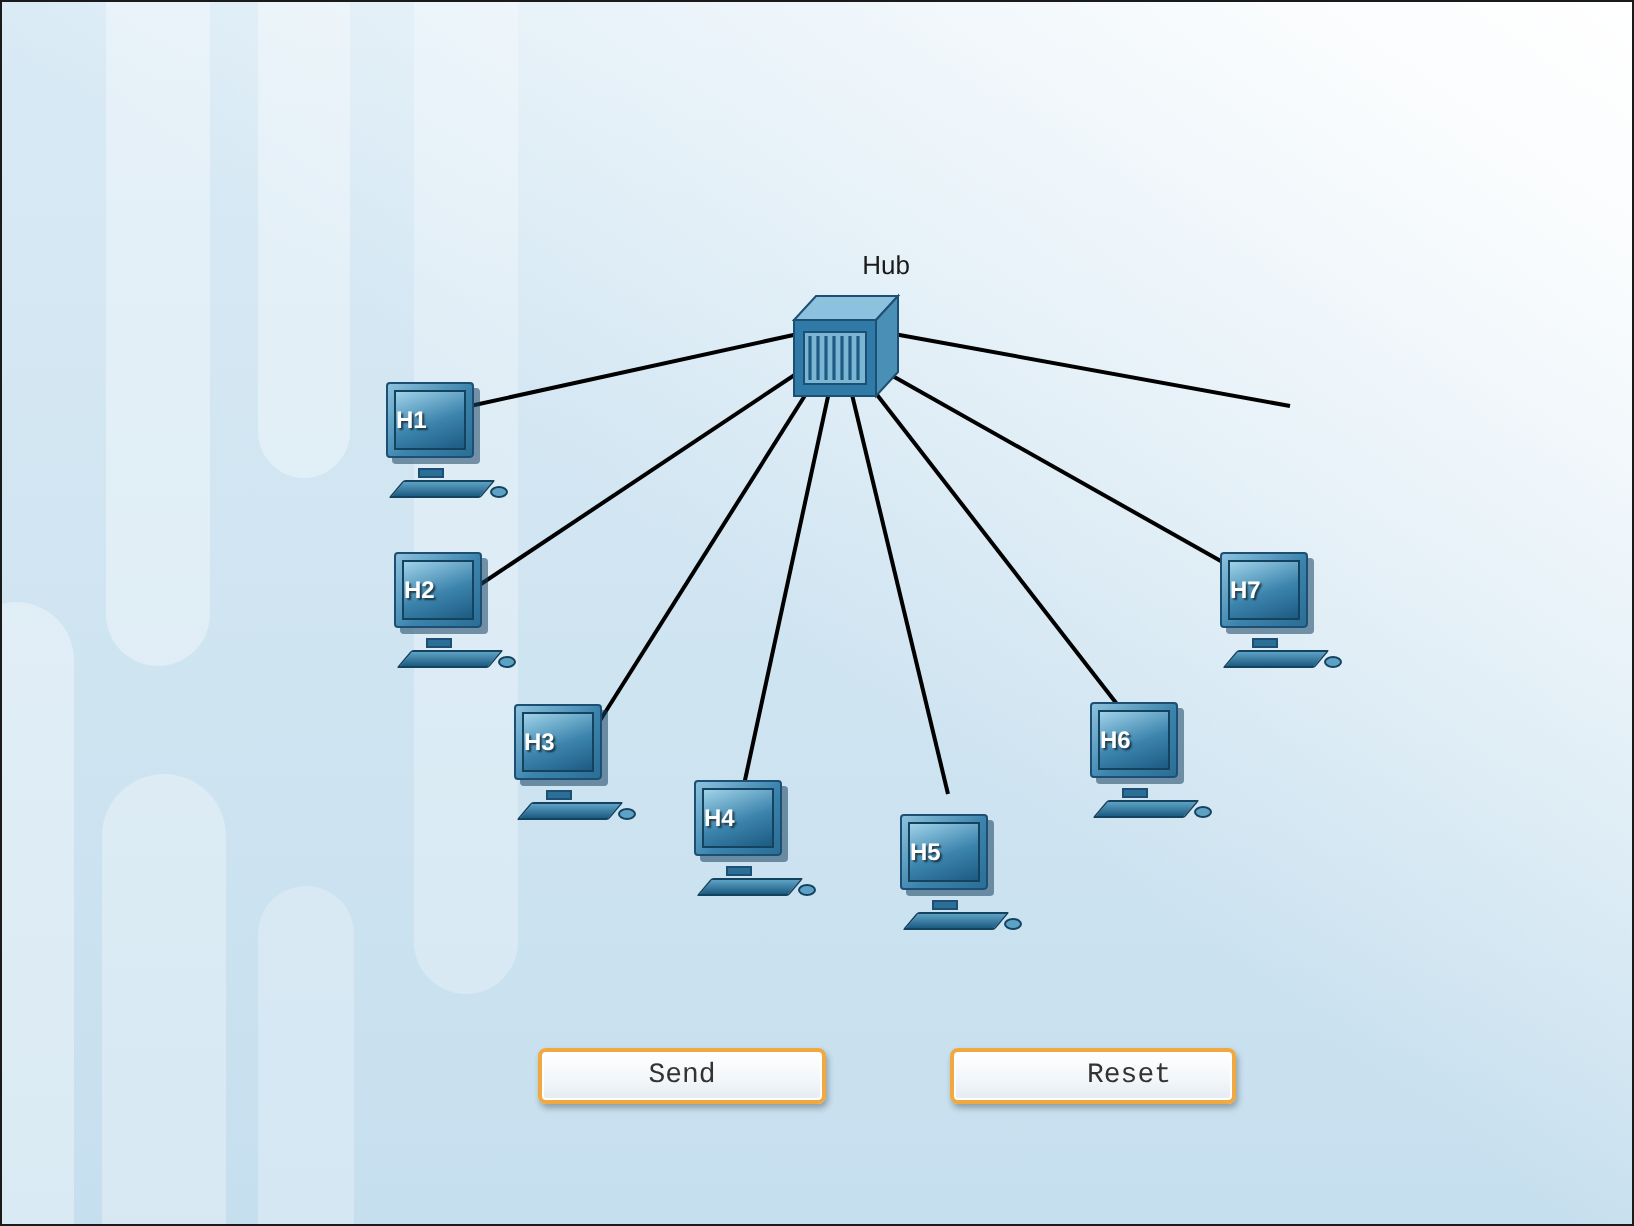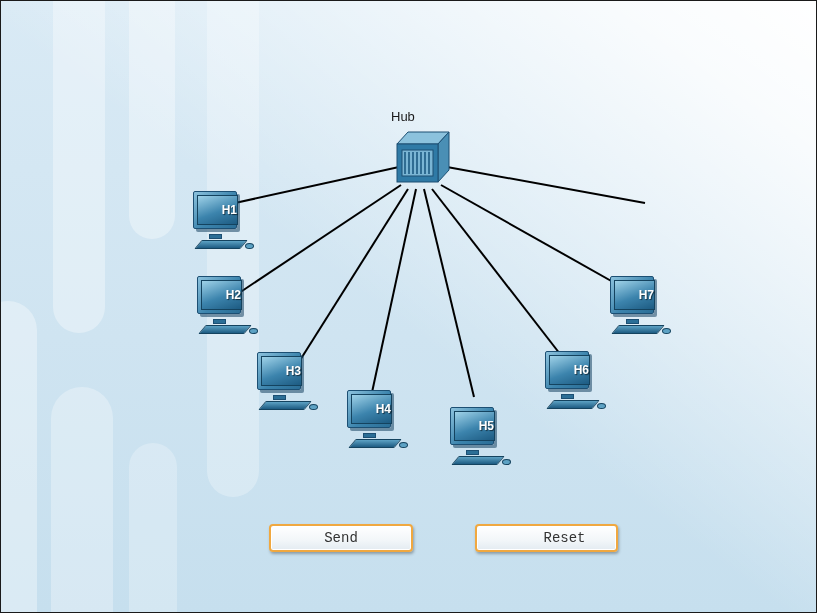--- a/index.html
+++ b/index.html
@@ -38,24 +38,24 @@
   
   .lines {
     position: absolute;
     inset: 0;
     z-index: 2;
   }
   
   .hub-wrap {
     position: absolute;
     left: 390px;
-    top: 108px;
+    top: 124px;
     width: 64px;
     z-index: 3;
-    text-align: left;
+    text-align: right;
   }
   .hub-label {
     display: block;
     font-size: 13px;
     color: #1a1a1a;
     margin-bottom: 2px;
   }
   
   .host {
     position: absolute;
@@ -75,22 +75,21 @@
     box-shadow: 3px 3px 0 rgba(23, 68, 98, 0.55);
     padding: 3px;
   }
   .screen {
     width: 100%;
     height: 100%;
     border: 1px solid #14435f;
     background: linear-gradient(160deg, #9fd2e8 0%, #3c84ad 55%, #1d5b82 100%);
     display: flex;
     align-items: center;
-    justify-content: flex-end;
-    padding-left: 39px;
+    justify-content: flex-start;
   }
   .screen-label {
     color: #ffffff;
     font-weight: bold;
     font-size: 12px;
     text-shadow: 1px 1px 1px rgba(0,0,0,0.6);
   }
   .stand {
     position: absolute;
     left: 20px;

